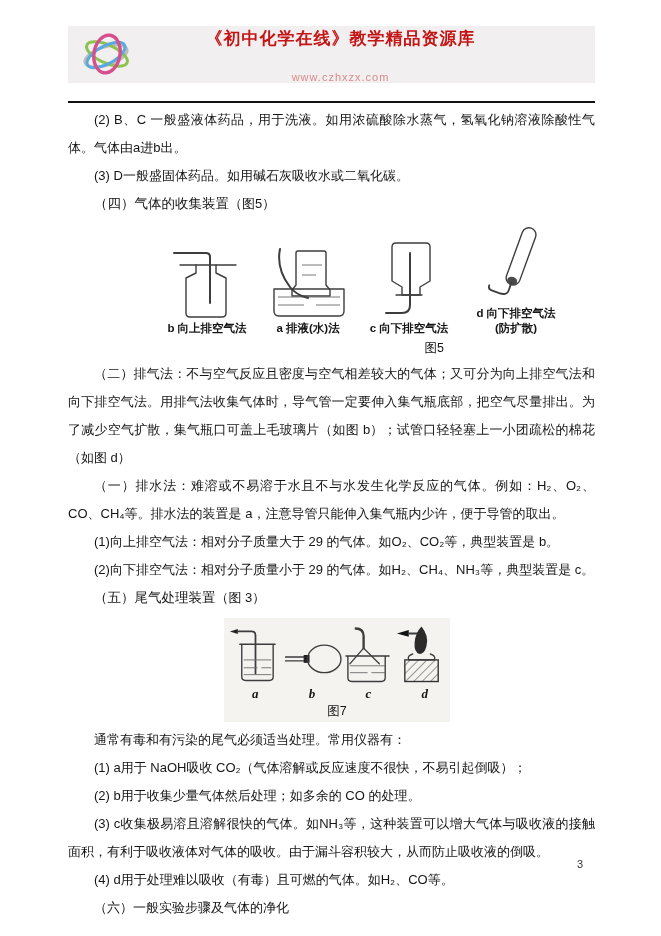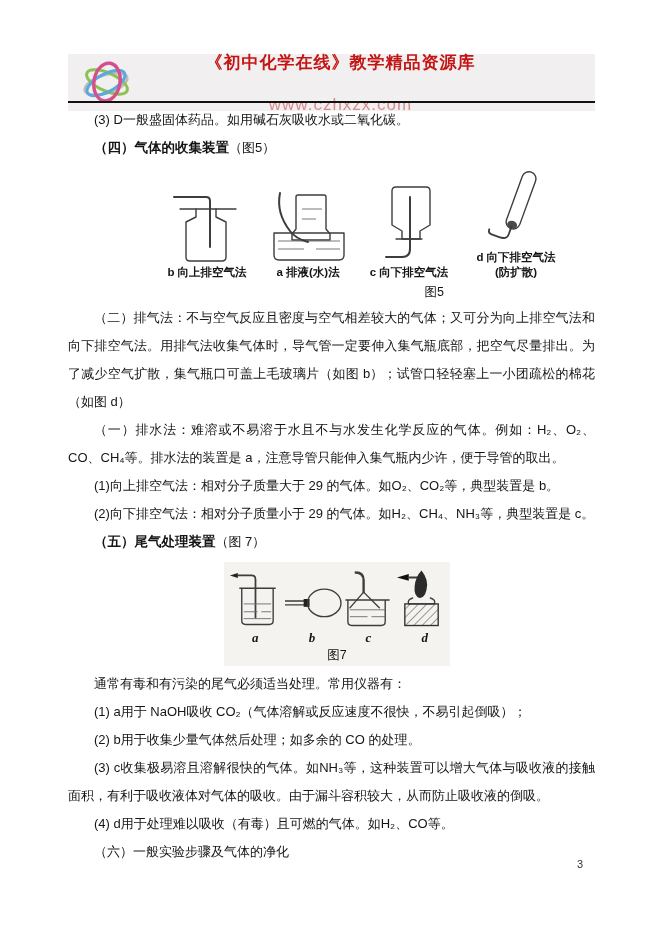--- a/index.html
+++ b/index.html
@@ -3,41 +3,41 @@
 <meta charset="utf-8">
 <style>
   * { margin:0; padding:0; box-sizing:border-box; }
   html,body { background:#ffffff; }
   body { font-family:"Liberation Sans","DejaVu Sans",sans-serif; color:#151515; }
   .page {
     position:relative; width:661px; height:936px; background:#ffffff; overflow:hidden;
   }
   
   .header {
-    position:absolute; left:68px; top:54px; width:527px; height:57px;
+    position:absolute; left:68px; top:26px; width:527px; height:57px;
     background:#f1efef; display:flex; align-items:center;
   }
   .logo { width:78px; height:54px; display:flex; align-items:center; justify-content:center; }
   .header-text { flex:1; text-align:center; padding-right:60px; }
   .header-title {
     font-size:17px; font-weight:bold; color:#c41414; letter-spacing:1px;
     font-family:"Liberation Serif","DejaVu Serif",serif;
   }
-  .header-url { font-size:17px; color:#d98c8c; margin-top:21px; letter-spacing:1px; }
+  .header-url { font-size:11px; color:#d98c8c; margin-top:21px; letter-spacing:1px; }
   .header-rule {
     position:absolute; left:68px; top:101px; width:527px; height:0;
     border-top:2px solid #111;
   }
   
   .content {
     position:absolute; left:68px; top:106px; width:527px;
     font-size:13px; line-height:28px; text-align:justify;
   }
   .para { text-indent:2em; }
-  .bold { font-weight:bold; font-size:13.5px; }
+  .bold { font-weight:normal; font-size:13.5px; }
   
   .fig5 { margin:4px 0 2px 86px; width:420px; }
   .fig5-row { display:flex; align-items:flex-end; }
   .fig5-dev { display:flex; flex-direction:column; align-items:center; }
   .fig5-dev svg { display:block; }
   .fig-label { font-size:11.5px; font-weight:bold; line-height:15px; text-indent:0; white-space:nowrap; }
   .fig5-caption { text-align:right; padding-right:130px; font-size:12.5px; line-height:20px; margin-top:2px; }
   
   .fig7 {
     margin:6px 0 4px 156px; width:226px; background:#f4f3f0; padding:6px 4px 2px 4px;
@@ -70,20 +70,21 @@
     </div>
     <div class="header-text">
       <div class="header-title">《初中化学在线》教学精品资源库</div>
       <div class="header-url">www.czhxzx.com</div>
     </div>
   </div>
   <div class="header-rule"></div>
 
   <div class="content">
 
+    <p class="para">(2) B、C 一般盛液体药品，用于洗液。如用浓硫酸除水蒸气，氢氧化钠溶液除酸性气体。气体由a进b出。</p>
     <p class="para">(3) D一般盛固体药品。如用碱石灰吸收水或二氧化碳。</p>
 
     <p class="para"><span class="bold">（四）气体的收集装置</span><span>（图5）</span></p>
 
     <div class="fig5">
       <div class="fig5-row">
 
         <div class="fig5-dev" style="width:106px">
           <svg width="74" height="76" viewBox="0 0 74 76">
 
@@ -137,21 +138,21 @@
         </div>
       </div>
       <div class="fig5-caption">图5</div>
     </div>
 
     <p class="para">（二）排气法：不与空气反应且密度与空气相差较大的气体；又可分为向上排空气法和向下排空气法。用排气法收集气体时，导气管一定要伸入集气瓶底部，把空气尽量排出。为了减少空气扩散，集气瓶口可盖上毛玻璃片（如图 b）；试管口轻轻塞上一小团疏松的棉花（如图 d）</p>
     <p class="para">（一）排水法：难溶或不易溶于水且不与水发生化学反应的气体。例如：H₂、O₂、CO、CH₄等。排水法的装置是 a，注意导管只能伸入集气瓶内少许，便于导管的取出。</p>
     <p class="para">(1)向上排空气法：相对分子质量大于 29 的气体。如O₂、CO₂等，典型装置是 b。</p>
     <p class="para">(2)向下排空气法：相对分子质量小于 29 的气体。如H₂、CH₄、NH₃等，典型装置是 c。</p>
 
-    <p class="para"><span class="bold">（五）尾气处理装置</span><span>（图 7）</span></p>
+    <p class="para"><span class="bold">（五）尾气处理装置</span><span>（图 3）</span></p>
 
     <div class="fig7">
       <div class="fig7-row">
 
         <svg width="58" height="62" viewBox="0 0 58 62">
           <polygon points="2,7 10,4.5 10,9.5" fill="#222"></polygon>
           <path class="stroke" style="stroke-width:1.8" d="M10 7 h14 q4 0 4 4 V50"></path>
           <path class="stroke" d="M12 20 h36 m-34 0 v33 q0 4 4 4 h24 q4 0 4 -4 V20"></path>
           <line class="thin" x1="16" y1="36" x2="44" y2="36"></line>
           <line class="thin" x1="16" y1="44" x2="30" y2="44"></line>

